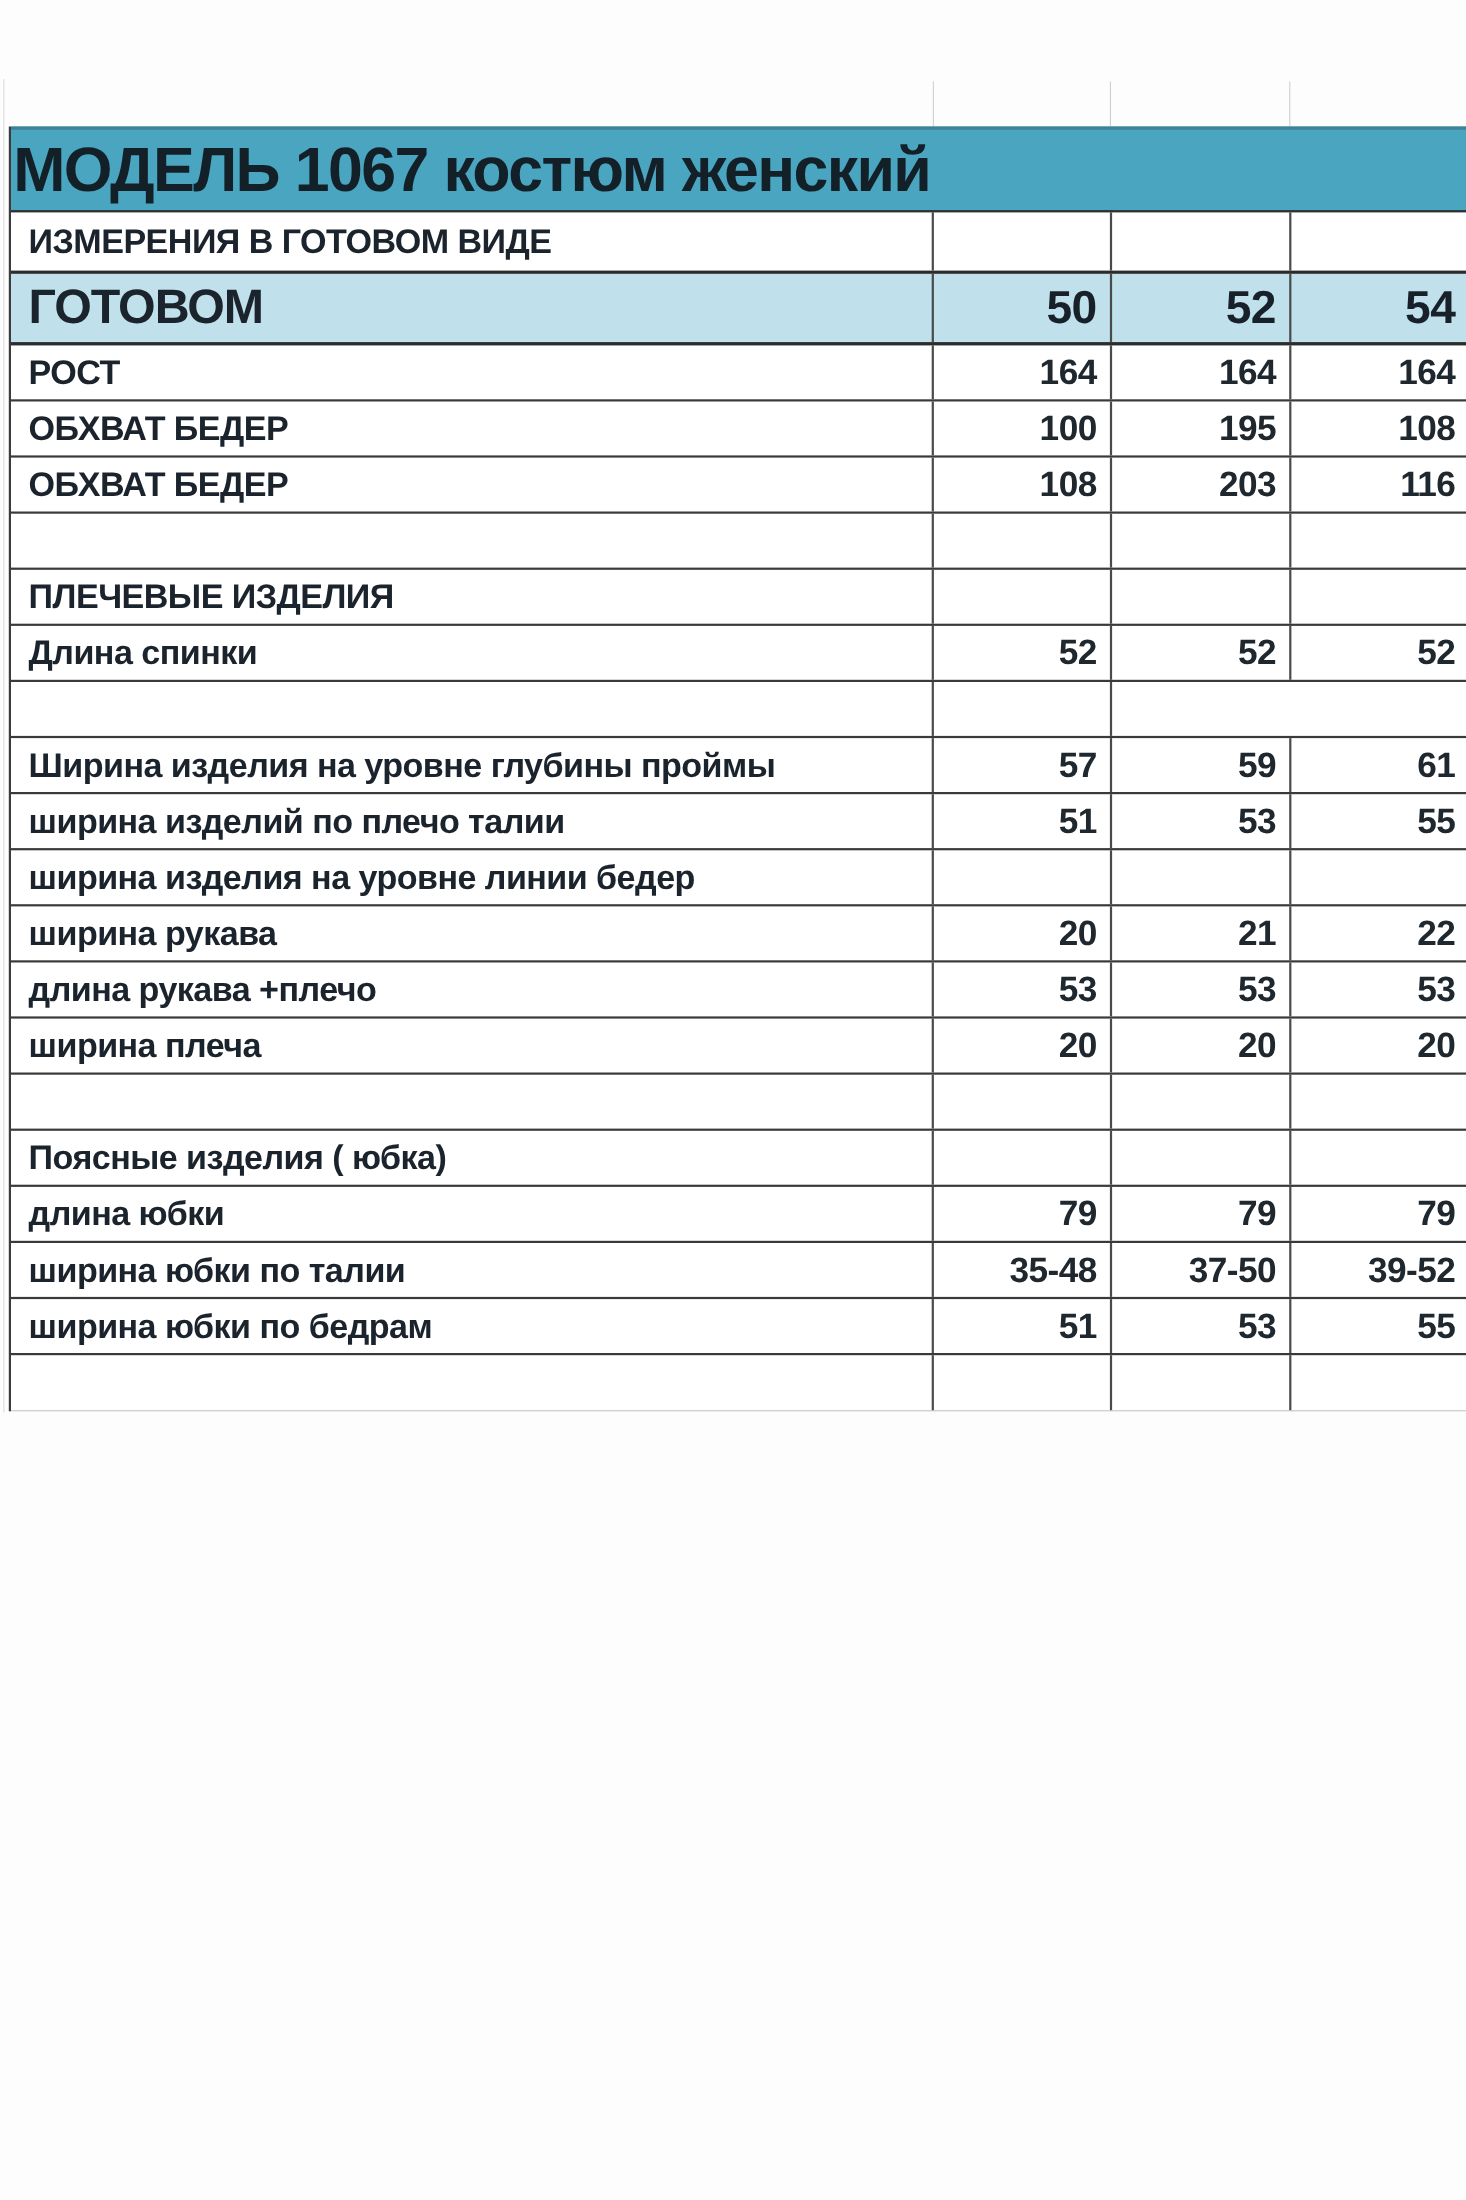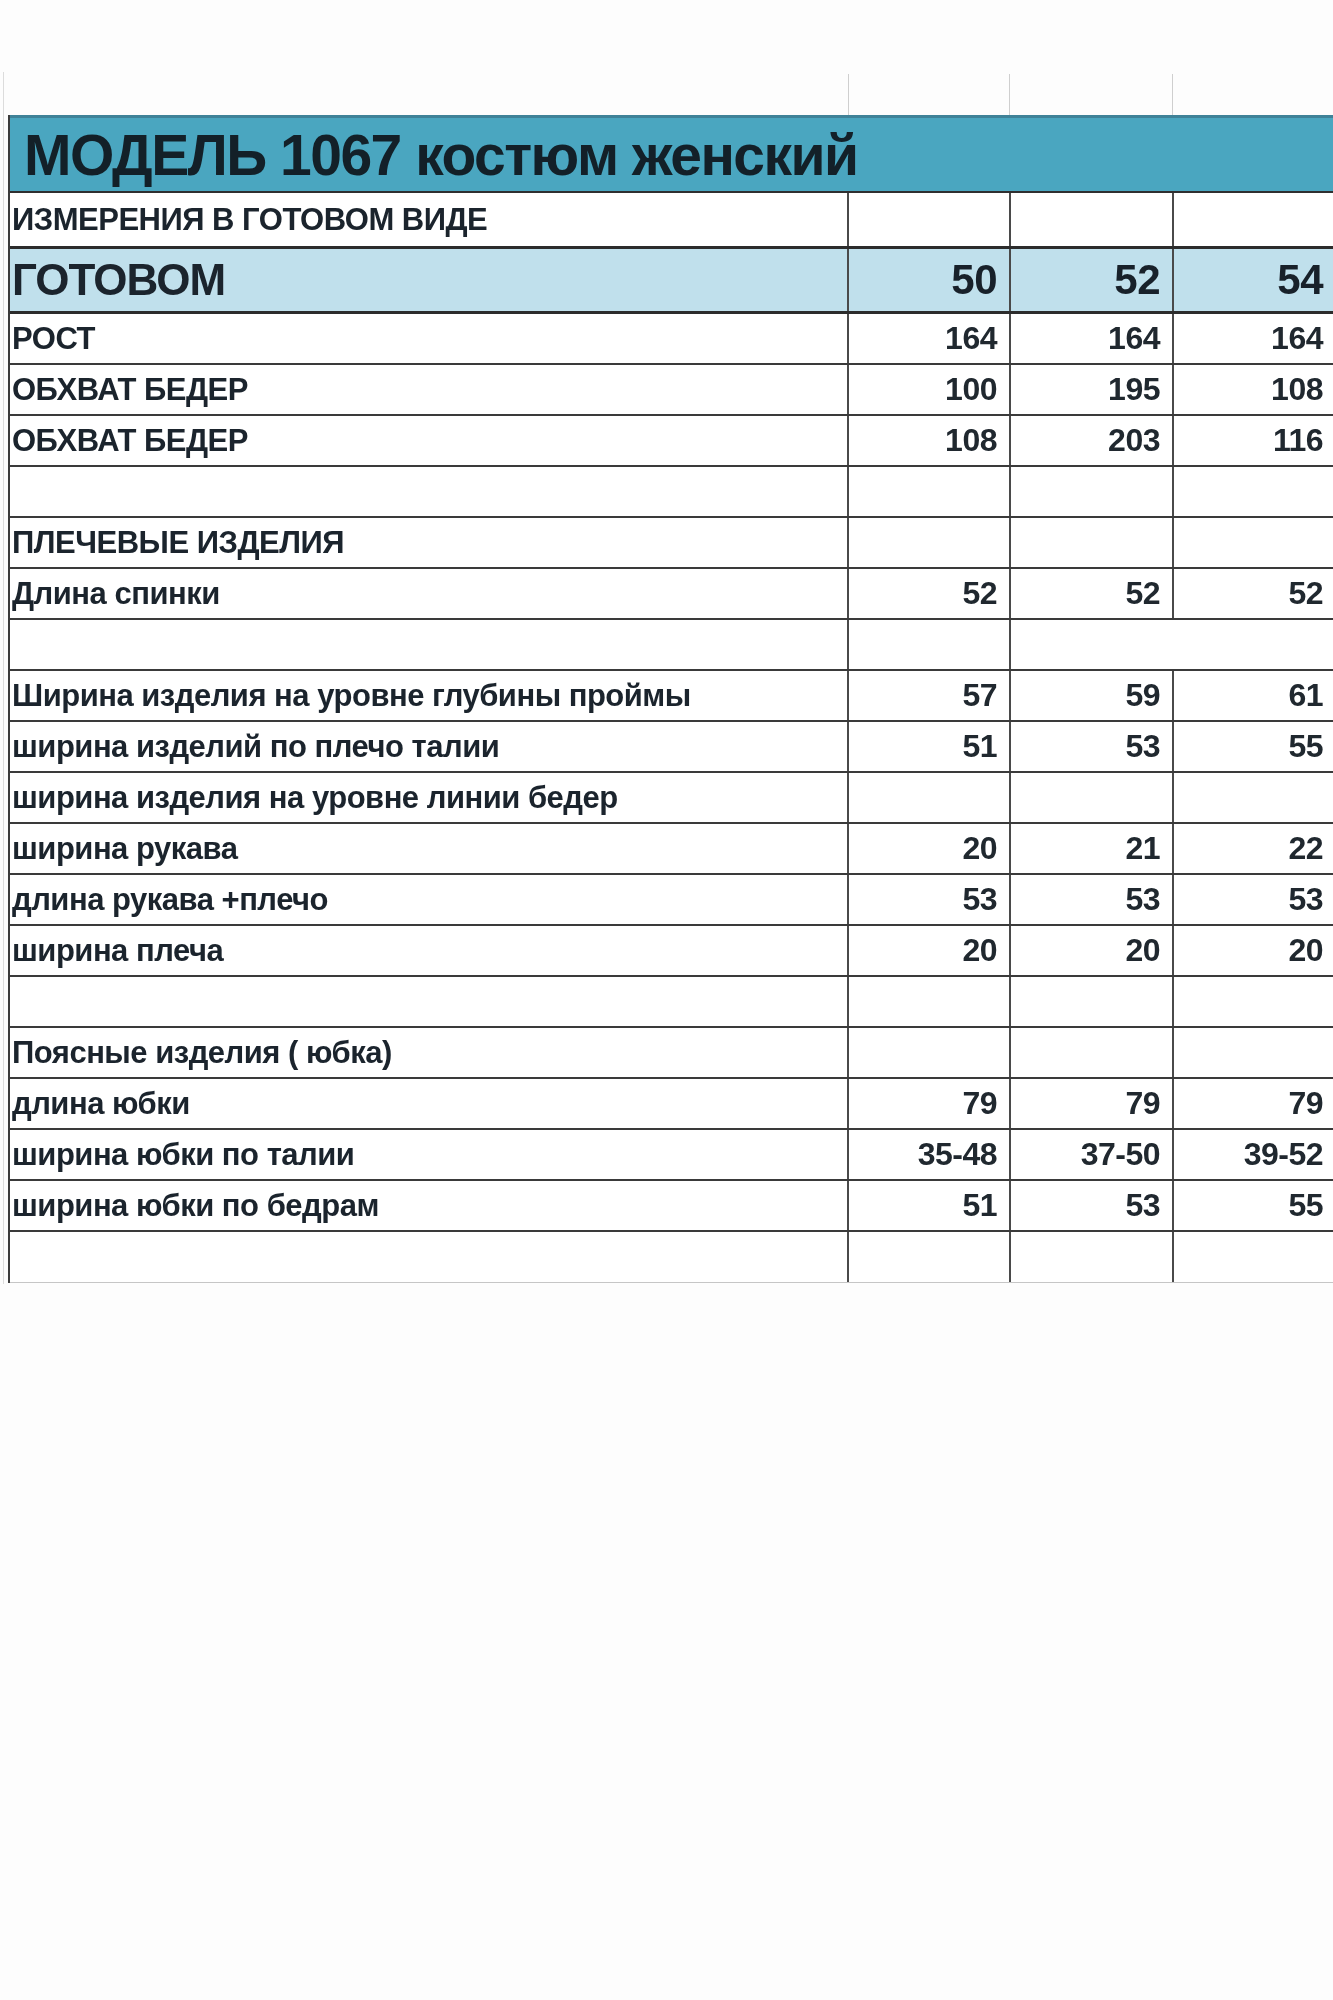--- a/index.html
+++ b/index.html
@@ -35,33 +35,33 @@
     grid-template-columns:839px 162px 163px 161px;
     box-sizing:border-box;
   }
   .cell{
     display:flex;align-items:center;
     box-sizing:border-box;
     overflow:hidden;white-space:nowrap;
     font-weight:bold;color:var(--ink);
   }
   .br{border-right:2px solid var(--vline);}
-  .lbl{padding-left:2px;font-size:31px;letter-spacing:-0.5px;}
+  .lbl{padding-left:16px;font-size:31px;letter-spacing:-0.5px;}
   .val{justify-content:flex-end;padding-right:12px;font-size:32px;letter-spacing:-0.5px;color:#20282f;margin-left:40px;}
 
   .title-row{
     height:78px;
     background:var(--teal);
     border-top:3px solid #3f8298;
     border-bottom:2px solid #2f2f2f;
     display:flex;align-items:center;
   }
   .title-text{
     font-size:57px;font-weight:bold;color:#132028;
-    padding-left:14px;letter-spacing:-1.5px;white-space:nowrap;
+    padding-left:2px;letter-spacing:-1.5px;white-space:nowrap;
   }
   .meas-row{height:56px;border-bottom:3px solid #2c2c2c;}
   .meas-row .lbl{font-size:31px;}
   .sizes-row{height:65px;background:var(--blue);border-bottom:3px solid #2c2c2c;}
   .sizes-row .lbl{font-size:44px;letter-spacing:-1px;}
   .sizes-row .val{font-size:42px;color:#18212a;}
   .data-row{height:51px;border-bottom:2px solid var(--hline);}
   .data-row.last{border-bottom:1px solid #c6c6c6;}
 </style>
 </head>

